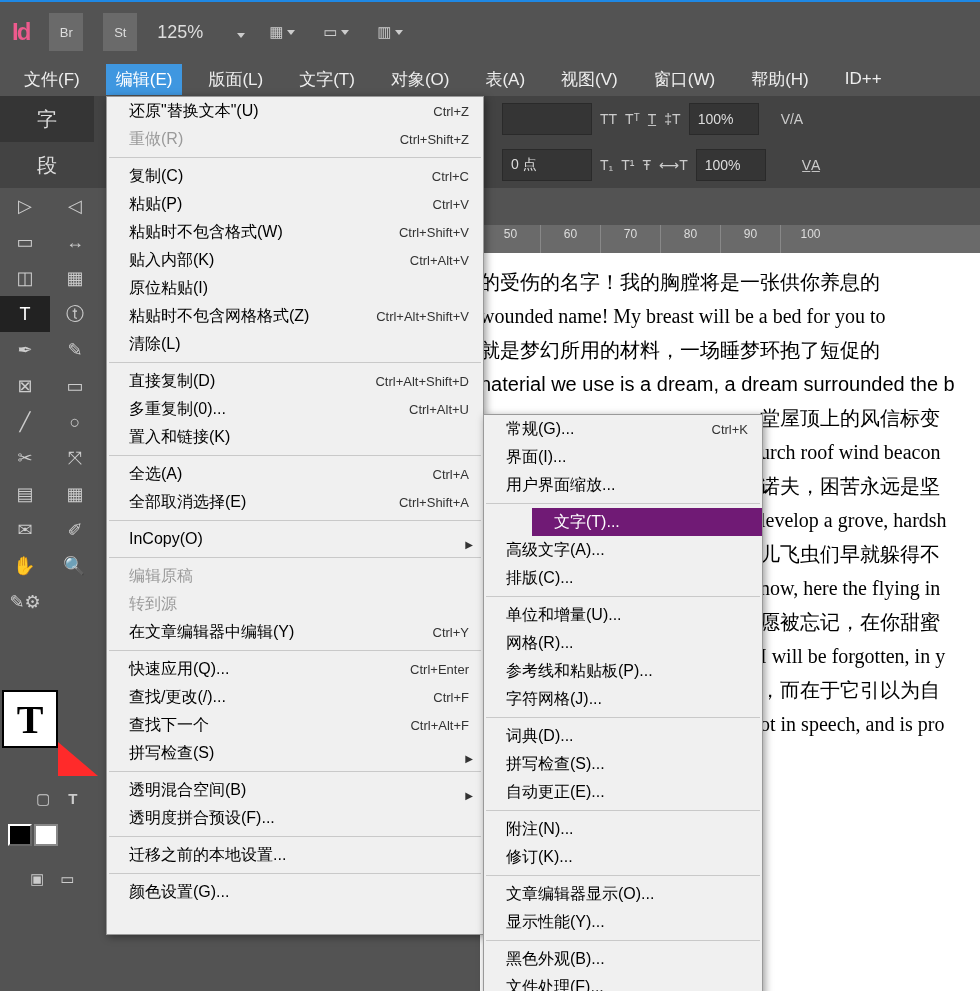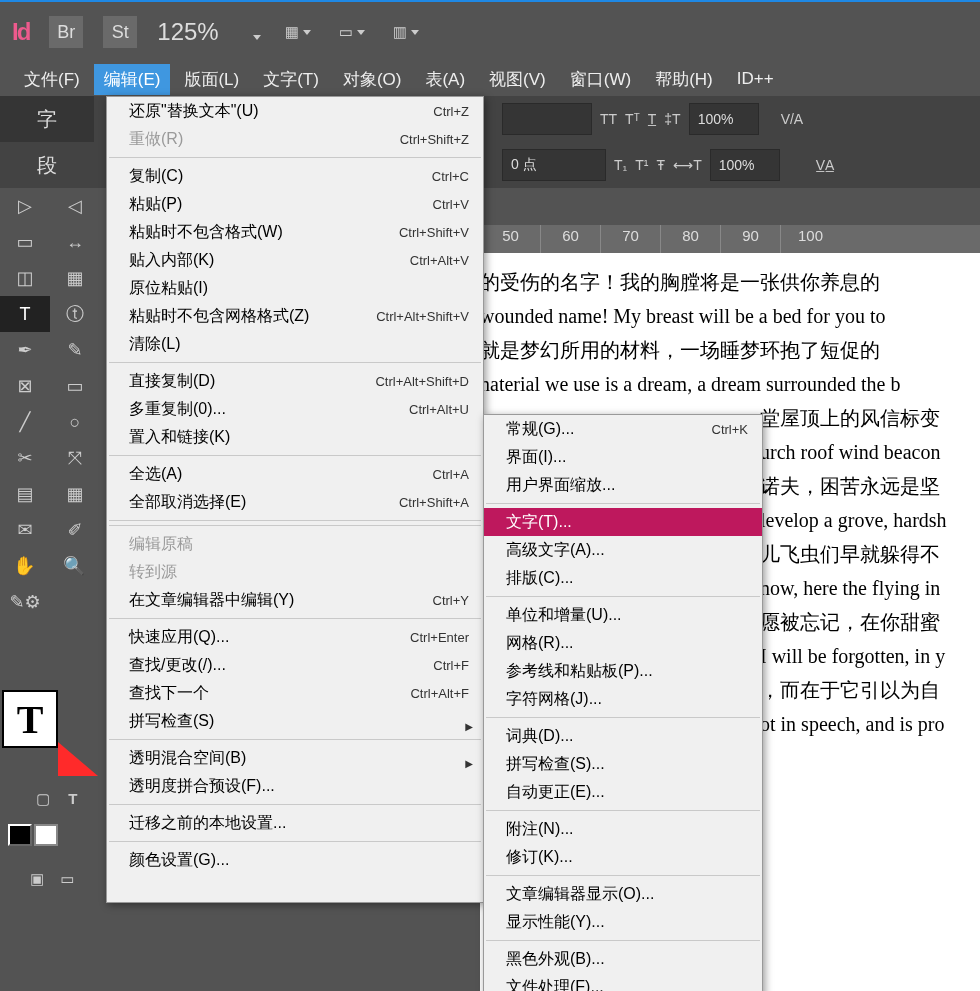--- a/index.html
+++ b/index.html
@@ -1,45 +1,45 @@
 <!DOCTYPE html>
 <html><head>
 <meta charset="utf-8">
 <style>
 * { margin:0; padding:0; box-sizing:border-box; font-family:"Microsoft YaHei","Segoe UI",sans-serif; }
 body { background:#535353; width:980px; height:991px; overflow:hidden; color:#fff; font-size:15px; position:relative; }
 .topbar { height:62px; background:#535353; border-top:2px solid #1e88e5; display:flex; align-items:center; padding:0 12px; gap:20px;}
 .logo { color:#ee5a8d; font-size:24px; font-weight:bold; letter-spacing:-2px; }
-.chip { width:34px; height:32px; background:#6a6a6a; display:flex; align-items:center; justify-content:center; font-size:18px; color:#ddd; }
-.zoom-sel { display:flex; align-items:center; gap:30px; font-size:24px; color:#ddd; }
+.chip { width:34px; height:38px; background:#6a6a6a; display:flex; align-items:center; justify-content:center; font-size:13px; color:#ddd; }
+.zoom-sel { display:flex; align-items:center; gap:30px; font-size:18px; color:#ddd; }
 .tri-down::after { content:""; display:inline-block; border-left:4px solid transparent; border-right:4px solid transparent; border-top:5px solid #ccc; margin-left:4px; }
 .tbicon { width:34px; height:26px; display:flex; align-items:center; justify-content:center; color:#ccc; }
-.menubar { height:34px; background:#535353; display:flex; align-items:center; padding:0 14px; gap:4px; font-size:17px; color:#eee;}
+.menubar { height:34px; background:#535353; display:flex; align-items:center; padding:0 14px; gap:16px; font-size:17px; color:#eee;}
 .menubar .mi { padding:4px 10px; cursor:pointer; }
 .menubar .mi.active { background:#3f97e0; color:#fff; }
 .ctrlbar { height:92px; background:#434343; display:flex; position:relative; }
 .side-tabs { width:94px; display:flex; flex-direction:column; }
 .side-tabs .t { height:46px; display:flex; align-items:center; justify-content:center; font-size:20px; color:#ddd; }
 .side-tabs .t.active { background:#353535; }
 .ctrl-row { display:flex; align-items:center; height:46px; gap:8px; padding:0 8px; color:#ccc; font-size:14px;}
 .input-box { background:#353535; border:1px solid #2a2a2a; height:32px; display:flex; align-items:center; padding:0 8px; color:#ddd; min-width:70px;}
 .toolcols { position:absolute; top:188px; left:0; width:100px; background:#535353;}
 .toolrow { display:flex; height:36px;}
 .tool { width:50px; height:36px; display:flex; align-items:center; justify-content:center; color:#ccc; font-size:18px; cursor:pointer;}
 .tool.active { background:#222; color:#fff;}
-.ruler { position:absolute; top:225px; left:480px; right:0; height:28px; background:#6a6a6a; display:flex; color:#ddd; font-size:15px; }
+.ruler { position:absolute; top:225px; left:480px; right:0; height:28px; background:#6a6a6a; display:flex; color:#ddd; font-size:12px; }
 .ruler .tick { width:60px; text-align:center; border-left:1px solid #888; padding-top:2px;}
 .canvas { position:absolute; top:253px; left:480px; right:0; bottom:0; background:#fff; color:#000; padding:12px 0 0 0; font-family:"Songti SC","SimSun",serif; font-size:20px; line-height:34px;}
 .canvas p { white-space:nowrap; }
 .menu { position:absolute; background:#f0f0f0; border:1px solid #999; box-shadow:2px 2px 8px rgba(0,0,0,.4); color:#000; font-size:16px; }
 .menu .row { display:flex; align-items:center; height:28px; padding:0 14px 0 22px; cursor:default; white-space:nowrap; }
 .menu .row .lbl { flex:1; padding-right:40px;}
 .menu .row .sc { color:#333; font-size:13px;}
 .menu .row.dis { color:#9a9a9a;gap:40px; }
-.menu .row.hi { background:#be185d; color:#fff; }
+.menu .row.hi { background:#701a75; color:#fff;margin-left:48px; }
 .menu .row .arrow::after { content:"▶"; font-size:10px; color:#333; position:absolute; right:10px;}
 .menu .sep { height:1px; background:#c9c9c9; margin:4px 2px; }
 .edit-menu { top:96px; left:106px; width:378px; }
 .sub-menu { top:414px; left:483px; width:280px; }
 .menu .row { position:relative;}
 .big-t { position:absolute; top:690px; left:2px; width:56px; height:58px; background:#fff; color:#000; font:bold 40px "Times New Roman",serif; display:flex; align-items:center; justify-content:center; border:2px solid #000;}
 .red-tri { position:absolute; top:742px; left:58px; width:0; height:0; border-top:34px solid transparent; border-left:40px solid #ff2a2a;}
 .swatches { position:absolute; top:824px; left:8px; display:flex; gap:2px;}
 .sw { width:24px; height:22px; border:2px solid #888;}
 .sw.k{ background:#000; border-color:#fff #666 #666 #fff;}
@@ -83,21 +83,21 @@
     <div class="ctrl-row">
       <div class="input-box" style="width:90px;margin-left:400px"></div>
       <span>TT</span>
       <span>Tᵀ</span>
       <span>T̲</span>
       <span>‡T</span>
       <div class="input-box">100%</div>
       <span style="margin-left:14px">V/A</span>
     </div>
     <div class="ctrl-row">
-      <div class="input-box" style="width:104px;margin-left:400px">0 点</div>
+      <div class="input-box" style="width:90px;margin-left:400px">0 点</div>
       <span>T₁</span>
       <span>T¹</span>
       <span>Ŧ</span>
       <span>⟷T</span>
       <div class="input-box">100%</div>
       <span style="margin-left:28px">V̲A̲</span>
     </div>
   </div>
 </div>
 
@@ -173,21 +173,21 @@
   <div class="tick">70</div>
   <div class="tick">80</div>
   <div class="tick">90</div>
   <div class="tick">100</div>
 </div>
 
 <div class="canvas">
   <p>的受伤的名字！我的胸膛将是一张供你养息的</p>
   <p style="font-family:Georgia,serif">wounded name! My breast will be a bed for you to</p>
   <p>就是梦幻所用的材料，一场睡梦环抱了短促的</p>
-  <p style="font-family:Liberation Serif, serif">naterial we use is a dream, a dream surrounded the b</p>
+  <p style="font-family:Liberation Sans, sans-serif">naterial we use is a dream, a dream surrounded the b</p>
   <p style="padding-left:280px">堂屋顶上的风信标变</p>
   <p style="padding-left:280px;font-family:Georgia,serif">urch roof wind beacon</p>
   <p style="padding-left:280px">诺夫，困苦永远是坚</p>
   <p style="padding-left:280px;font-family:Georgia,serif">levelop a grove, hardsh</p>
   <p style="padding-left:280px">儿飞虫们早就躲得不</p>
   <p style="padding-left:280px;font-family:Georgia,serif">now, here the flying in</p>
   <p style="padding-left:280px">愿被忘记，在你甜蜜</p>
   <p style="padding-left:280px;font-family:Georgia,serif">I will be forgotten, in y</p>
   <p style="padding-left:280px">，而在于它引以为自</p>
   <p style="padding-left:280px;font-family:Georgia,serif">ot in speech, and is pro</p>
@@ -244,20 +244,24 @@
     <div class="sep"></div>
     <div class="row">
       <span class="lbl">全选(A)</span>
       <span class="sc">Ctrl+A</span>
     </div>
     <div class="row">
       <span class="lbl">全部取消选择(E)</span>
       <span class="sc">Ctrl+Shift+A</span>
     </div>
     <div class="sep"></div>
+    <div class="row">
+      <span class="lbl">InCopy(O)</span>
+      <span class="arrow"></span>
+    </div>
     <div class="sep"></div>
     <div class="row dis">
       <span class="lbl">编辑原稿</span>
     </div>
     <div class="row dis">
       <span class="lbl">转到源</span>
     </div>
     <div class="row">
       <span class="lbl">在文章编辑器中编辑(Y)</span>
       <span class="sc">Ctrl+Y</span>

